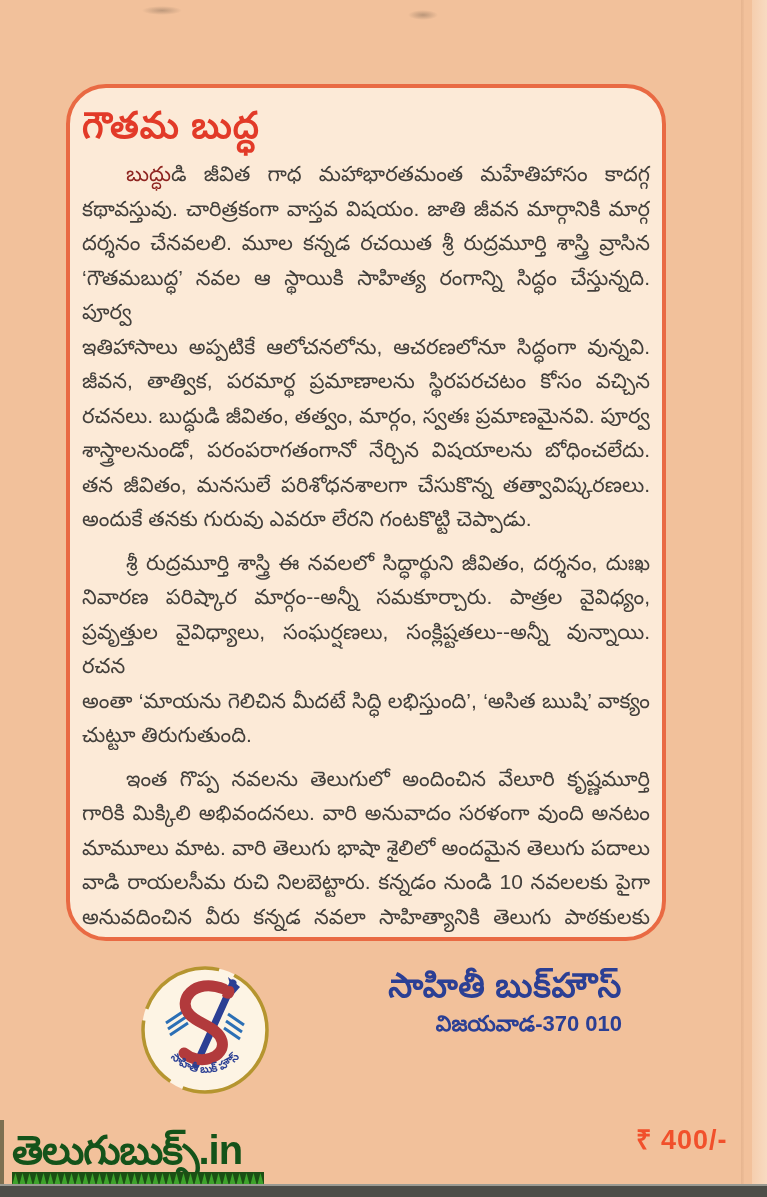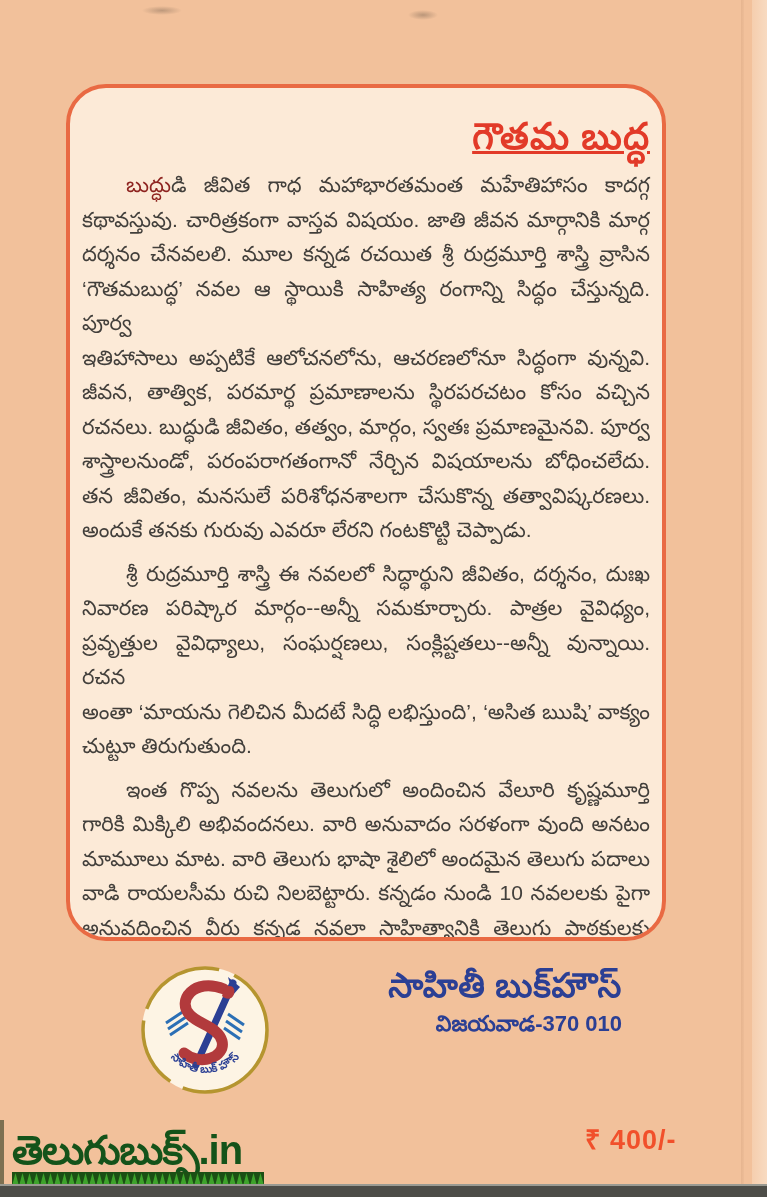--- a/index.html
+++ b/index.html
@@ -28,41 +28,41 @@
   .stain.s4{left:408px;top:10px;width:30px;height:10px;
     background:radial-gradient(closest-side, rgba(70,60,50,.32), rgba(70,60,50,0));}
 
   
   .panel{
     position:absolute;left:66px;top:84px;width:600px;height:857px;
     box-sizing:border-box;border:4px solid #e96a43;border-radius:40px;
     background:#fcead7;padding:10px 12px 0 12px;overflow:hidden;
   }
   .blurb-title{
-    text-align:right;color:#e23a28;font-weight:bold;
-    font-size:37px;line-height:54px;margin:12px 0 4px 0;letter-spacing:1px;text-decoration:underline;
+    text-align:left;color:#e23a28;font-weight:bold;
+    font-size:37px;line-height:54px;margin:1px 0 4px 0;letter-spacing:1px;
   }
   .ln{
     font-size:21px;line-height:34.5px;color:#423f3b;
     text-align:justify;text-align-last:justify;white-space:normal;
   }
   .ln.endl{text-align-last:left;}
   .ln.ind{text-indent:44px;}
   .para{margin:0 0 9px 0;}
   .lead{font-weight:normal;color:#8e2420;}
 
   
   .publisher{position:absolute;left:0;top:955px;width:767px;height:160px;}
   .logo{position:absolute;left:136px;top:6px;width:138px;height:138px;}
   .pub-text{position:absolute;left:282px;top:8px;width:340px;text-align:right;color:#2b3f94;}
   .pub-name{font-size:34px;line-height:44px;font-weight:bold;letter-spacing:.5px;}
   .pub-addr{font-size:22px;line-height:33px;font-weight:bold;}
 
   
-  .price{position:absolute;left:585px;top:1120px;width:130px;
+  .price{position:absolute;left:636px;top:1120px;width:130px;
     color:#f1502b;font-size:27px;font-weight:bold;letter-spacing:1px;}
 
   
   .watermark{position:absolute;left:12px;top:1128px;width:262px;height:60px;}
   .wm-text{color:#14531a;font-weight:bold;font-size:40px;line-height:44px;
     letter-spacing:-1px;white-space:nowrap;}
   .wm-grass{position:absolute;left:0;top:44px;width:252px;height:14px;}
 </style>
 </head>
 <body>

